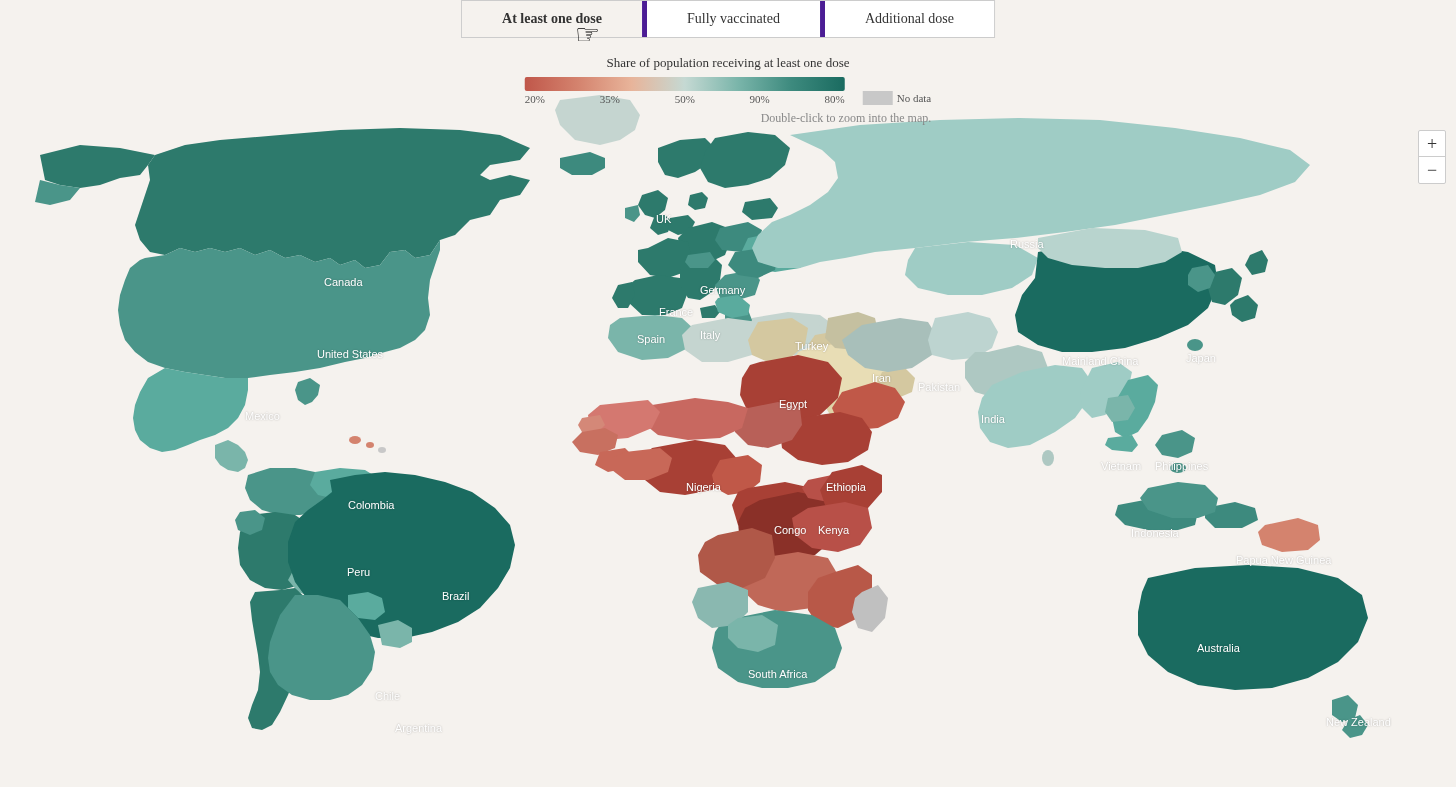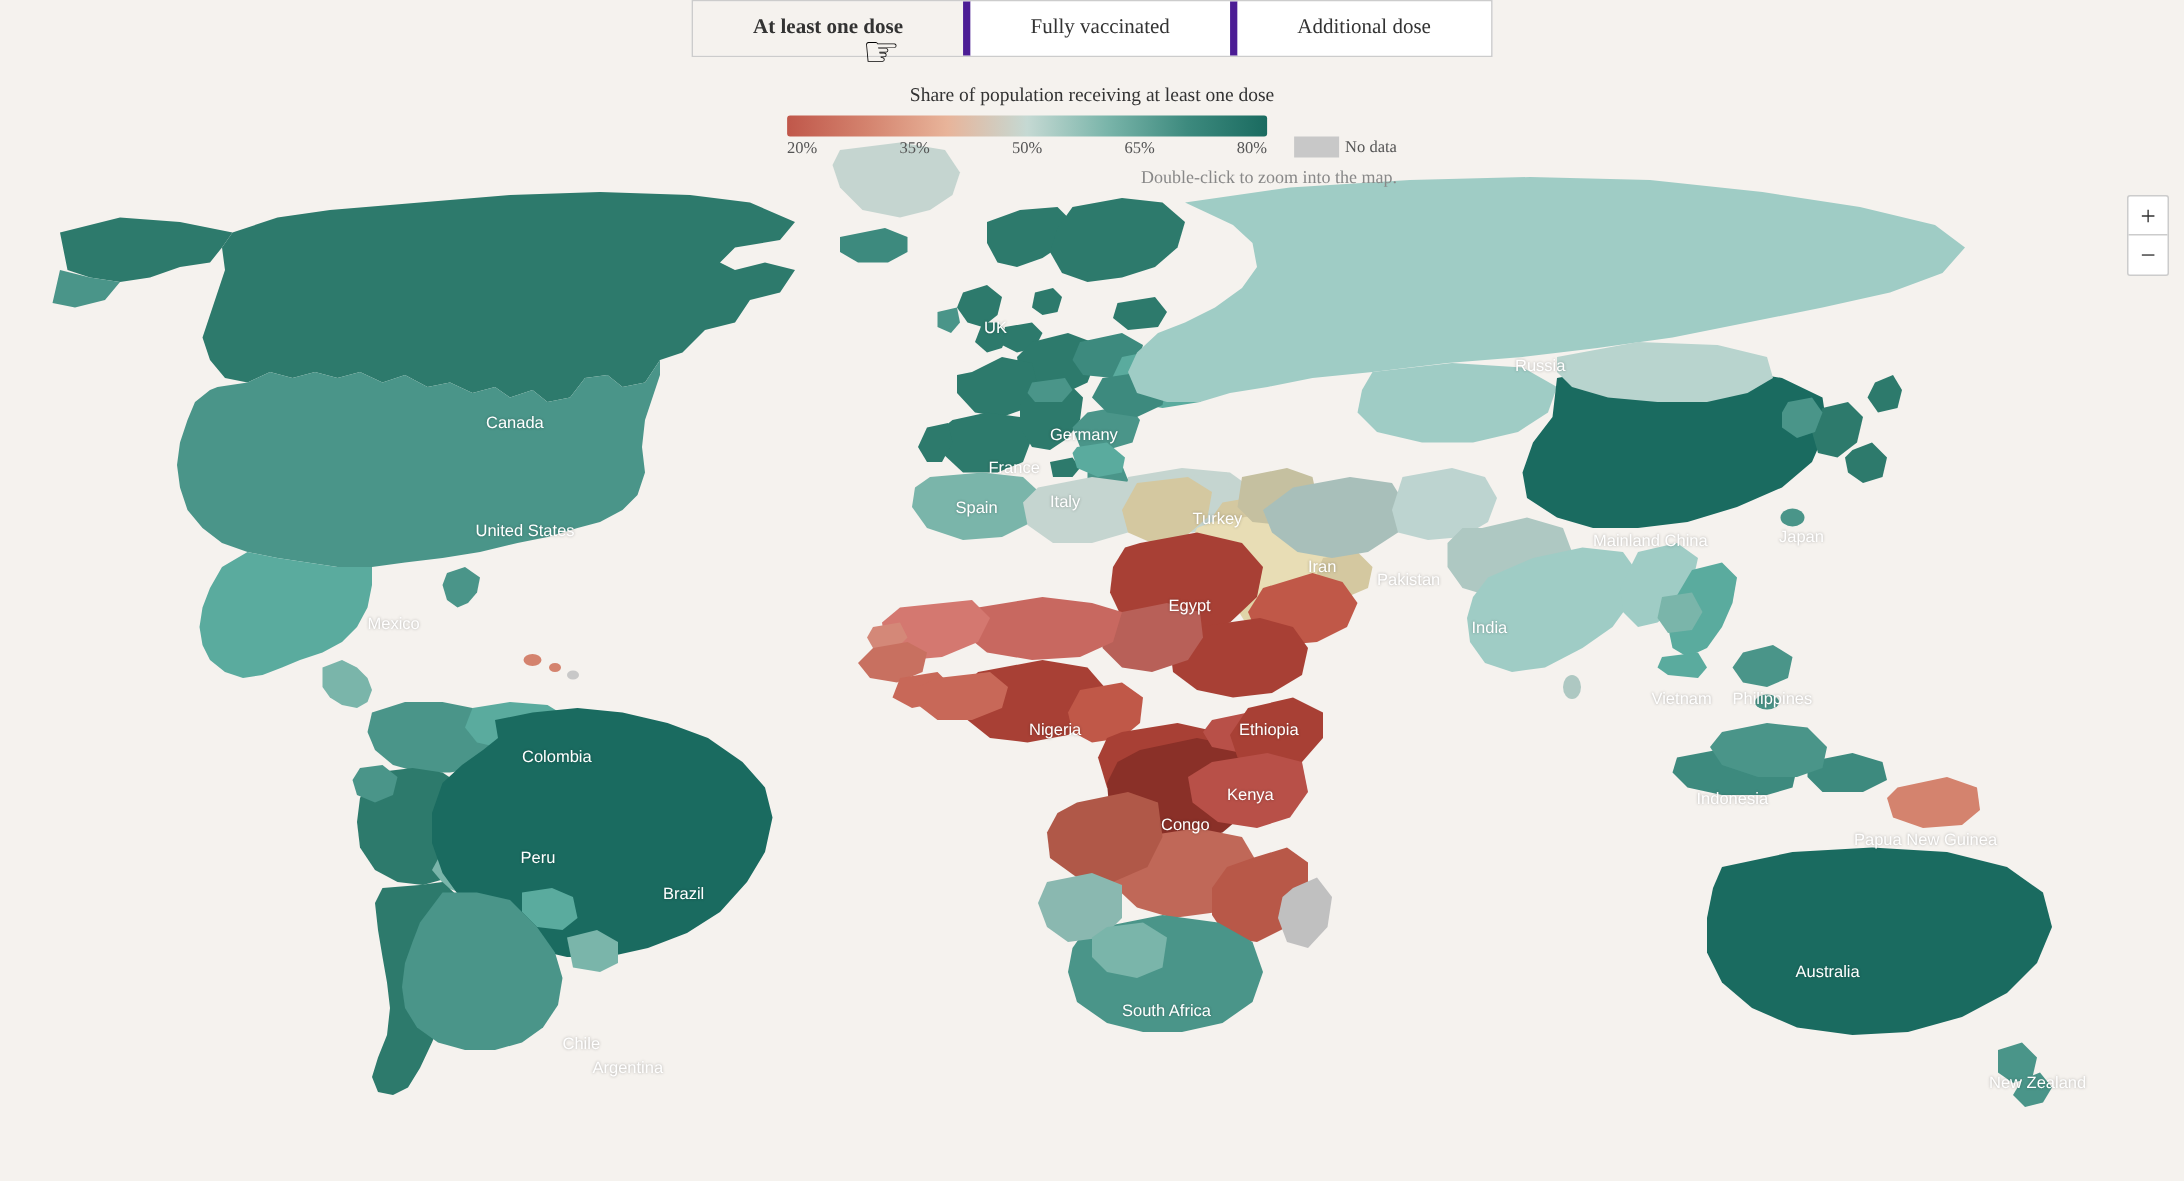--- a/index.html
+++ b/index.html
@@ -355,32 +355,32 @@
   </svg>
 
   
   <div class="country-label" style="left:324px; top:260px;margin-top:16px;">Canada</div>
   <div class="country-label" style="left:295px; top:348px;padding-left:22px;">United States</div>
   <div class="country-label" style="left:245px; top:410px;">Mexico</div>
   <div class="country-label" style="left:348px; top:499px;">Colombia</div>
   <div class="country-label" style="left:347px; top:566px;">Peru</div>
   <div class="country-label" style="left:442px; top:590px;text-align:right;">Brazil</div>
   <div class="country-label" style="left:375px; top:690px;">Chile</div>
-  <div class="country-label" style="left:395px; top:706px;text-align:center;">Argentina</div>
+  <div class="country-label" style="left:395px; top:722px;text-align:center;">Argentina</div>
   <div class="country-label" style="left:656px; top:213px;">UK</div>
   <div class="country-label" style="left:700px; top:284px;">Germany</div>
   <div class="country-label" style="left:659px; top:306px;">France</div>
   <div class="country-label" style="left:637px; top:333px;">Spain</div>
   <div class="country-label" style="left:700px; top:329px;">Italy</div>
   <div class="country-label" style="left:795px; top:340px;">Turkey</div>
   <div class="country-label" style="left:1010px; top:238px;">Russia</div>
   <div class="country-label" style="left:779px; top:398px;">Egypt</div>
   <div class="country-label" style="left:686px; top:481px;">Nigeria</div>
   <div class="country-label" style="left:826px; top:481px;">Ethiopia</div>
-  <div class="country-label" style="left:774px; top:544px;">Congo</div>
+  <div class="country-label" style="left:774px; top:524px;">Congo</div>
   <div class="country-label" style="left:818px; top:524px;">Kenya</div>
   <div class="country-label" style="left:748px; top:668px;">South Africa</div>
   <div class="country-label" style="left:872px; top:372px;">Iran</div>
   <div class="country-label" style="left:918px; top:381px;">Pakistan</div>
   <div class="country-label" style="left:981px; top:413px;">India</div>
   <div class="country-label" style="left:1062px; top:355px;">Mainland China</div>
   <div class="country-label" style="left:1101px; top:460px;">Vietnam</div>
   <div class="country-label" style="left:1155px; top:460px;">Philippines</div>
   <div class="country-label" style="left:1186px; top:352px;">Japan</div>
   <div class="country-label" style="left:1131px; top:527px;">Indonesia</div>
@@ -399,21 +399,21 @@
 
 <div class="legend-container">
   <div class="legend-title">Share of population receiving at least one dose</div>
   <div class="legend-bar-row">
     <div>
       <div class="legend-gradient"></div>
       <div class="legend-labels">
         <span>20%</span>
         <span>35%</span>
         <span>50%</span>
-        <span>65%</span>
+        <span>90%</span>
         <span>80%</span>
       </div>
     </div>
     <div class="legend-no-data">
       <div class="legend-no-data-box"></div>
       <span>No data</span>
     </div>
   </div>
   <div class="legend-hint">Double-click to zoom into the map.</div>
 </div>

